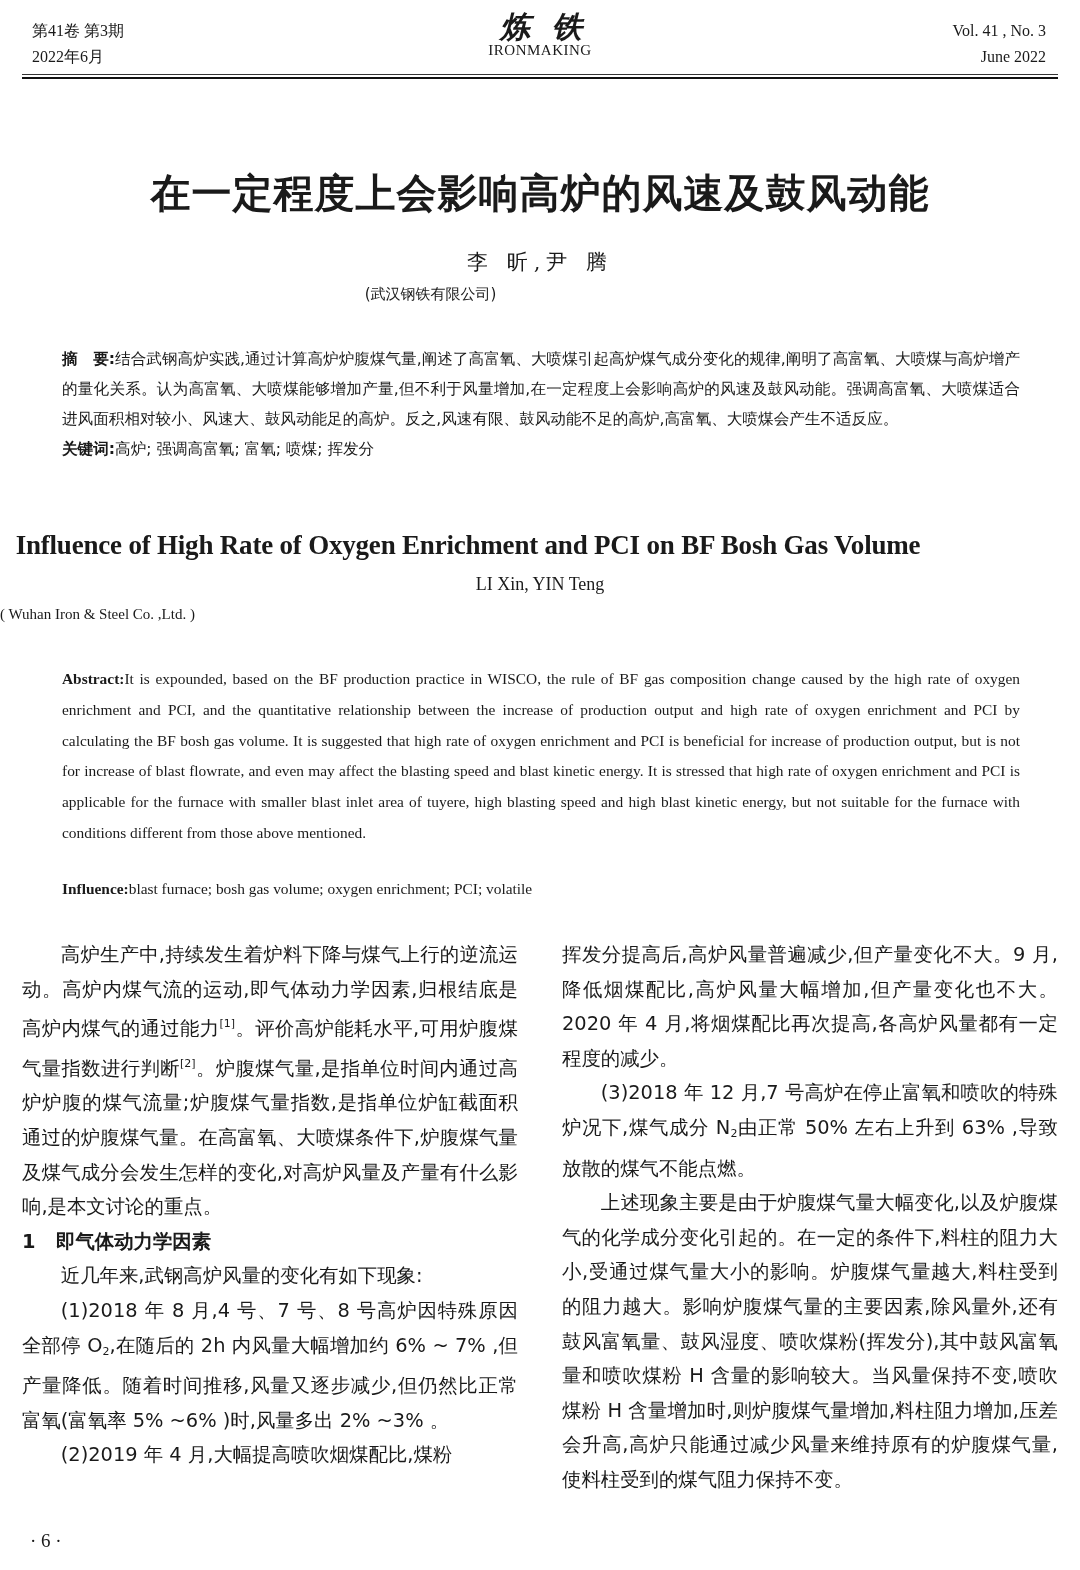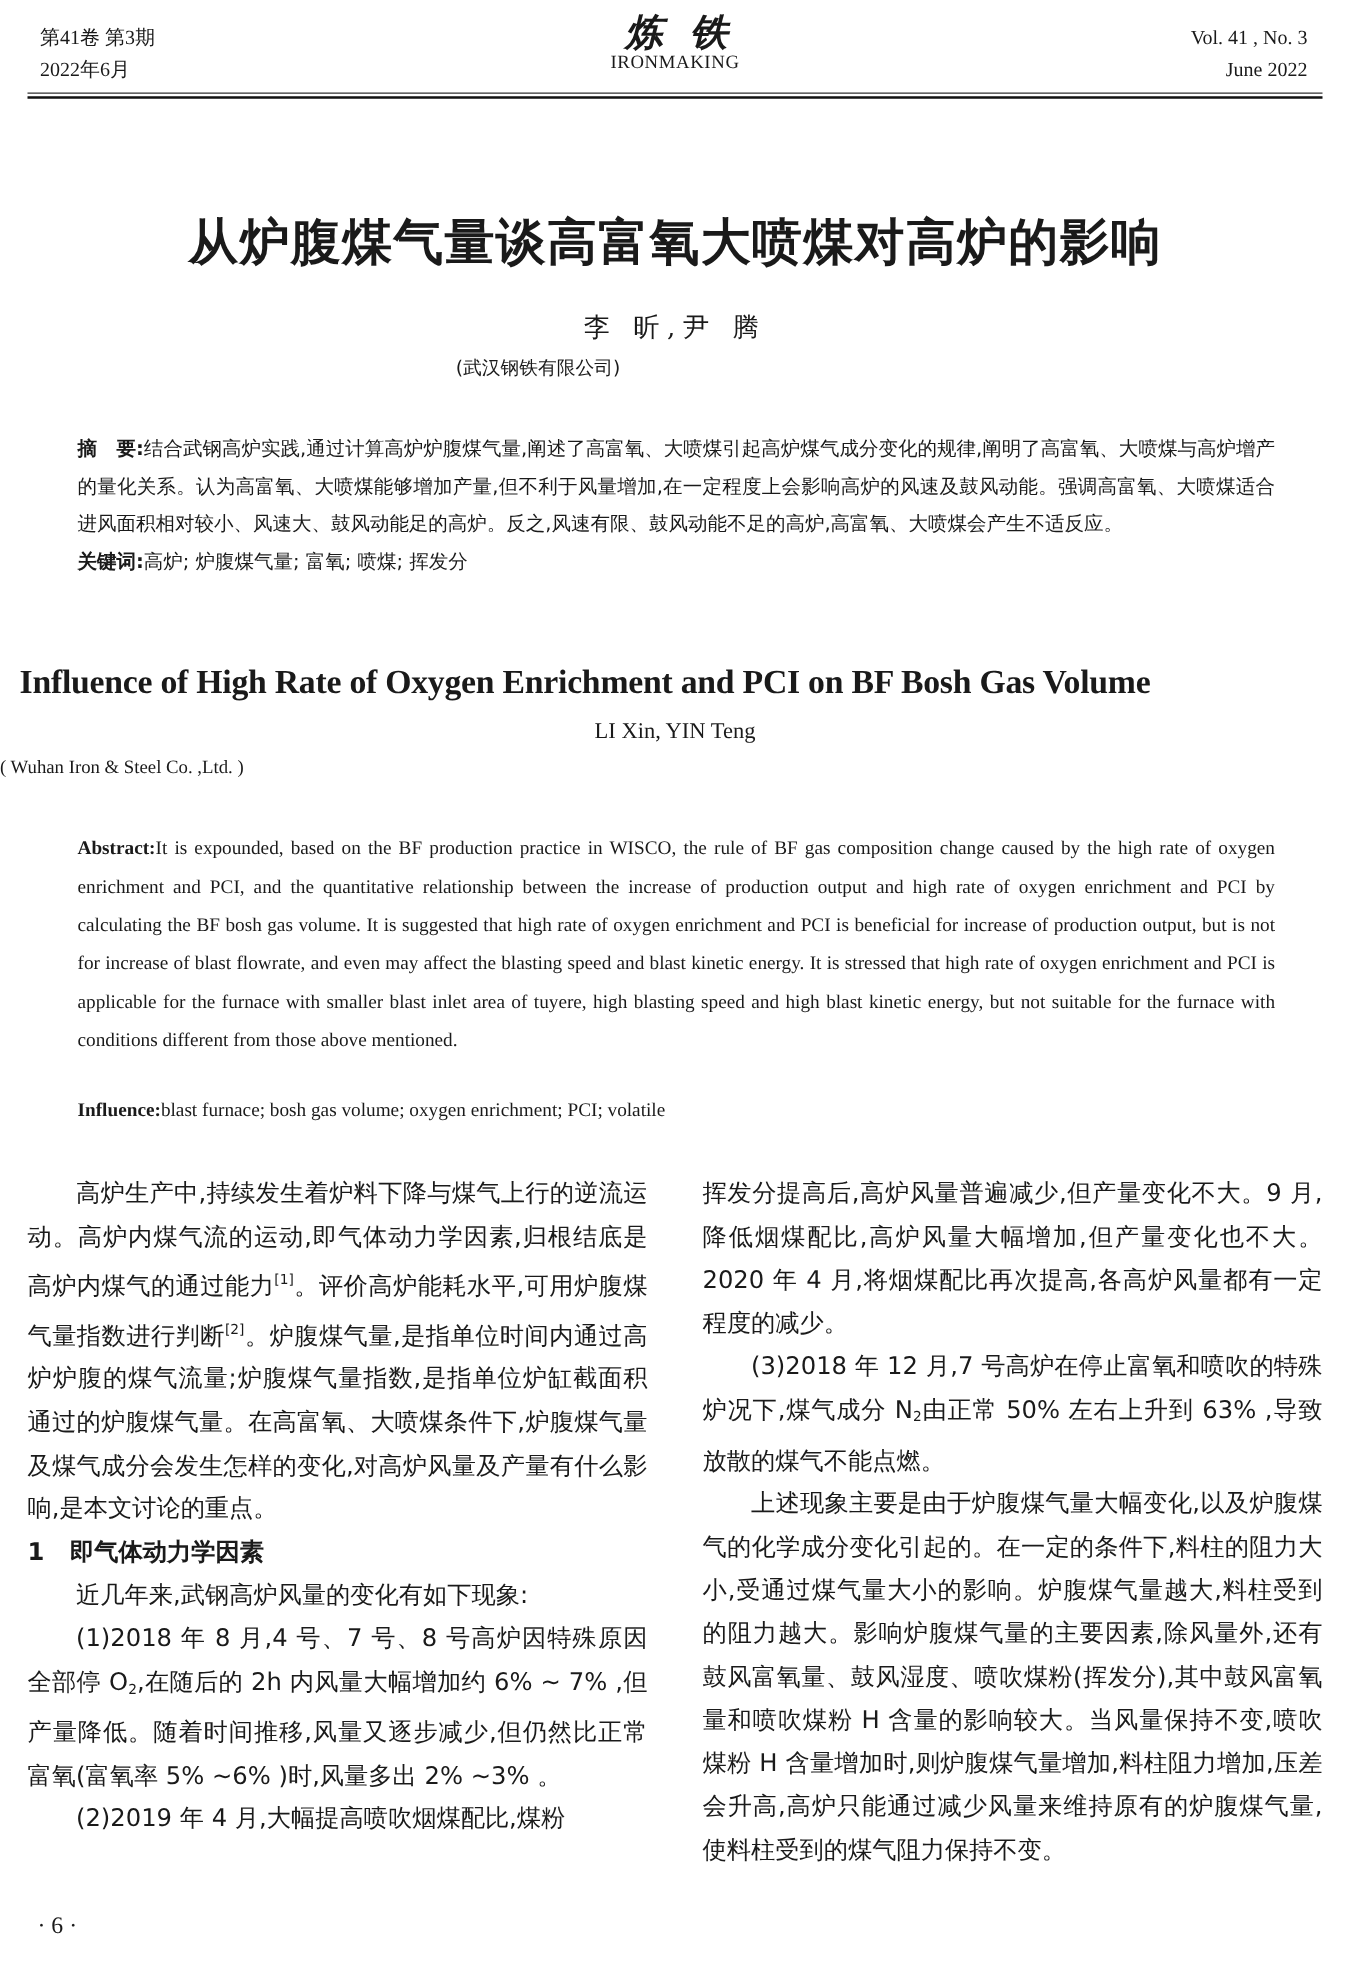--- a/index.html
+++ b/index.html
@@ -44,27 +44,27 @@
   <div class="logo-cn">炼铁</div>
   <div class="logo-en">IRONMAKING</div>
 </div>
 <div class="hdr-right">
   <div>Vol. 41 , No. 3</div>
   <div>June   2022</div>
 </div>
 <div class="hdr-rule1"></div>
 <div class="hdr-rule2"></div>
 
-<div class="title-cn">从炉腹煤气量谈高富氧大喷煤对高炉的影响</div>
+<div class="title-cn">在一定程度上会影响高炉的风速及鼓风动能</div>
 <div class="authors-cn">李  昕,尹  腾</div>
 <div class="affil-cn">(武汉钢铁有限公司)</div>
 
 <div class="abs-cn">
   <div><b>摘　要:</b><span>结合武钢高炉实践,通过计算高炉炉腹煤气量,阐述了高富氧、大喷煤引起高炉煤气成分变化的规律,阐明了高富氧、大喷煤与高炉增产的量化关系。认为高富氧、大喷煤能够增加产量,但不利于风量增加,在一定程度上会影响高炉的风速及鼓风动能。强调高富氧、大喷煤适合进风面积相对较小、风速大、鼓风动能足的高炉。反之,风速有限、鼓风动能不足的高炉,高富氧、大喷煤会产生不适反应。</span></div>
-  <div><b>关键词:</b><span>高炉; 炉腹煤气量; 富氧; 喷煤; 挥发分</span></div>
+  <div><b>关键词:</b><span>高炉; 强调高富氧; 富氧; 喷煤; 挥发分</span></div>
 </div>
 
 <div class="title-en">Influence of High Rate of Oxygen Enrichment and PCI on BF Bosh Gas Volume</div>
 <div class="authors-en">LI Xin, YIN Teng</div>
 <div class="affil-en">( Wuhan Iron &amp; Steel Co. ,Ltd.  )</div>
 
 <div class="abs-en"><b>Abstract:</b><span>It is expounded, based on the BF production practice in WISCO, the rule of BF gas composition change caused by the high rate of oxygen enrichment and PCI, and the quantitative relationship between the increase of production output and high rate of oxygen enrichment and PCI by calculating the BF bosh gas volume. It is suggested that high rate of oxygen enrichment and PCI is beneficial for increase of production output, but is not for increase of blast flowrate, and even may affect the blasting speed and blast kinetic energy. It is stressed that high rate of oxygen enrichment and PCI is applicable for the furnace with smaller blast inlet area of tuyere, high blasting speed and high blast kinetic energy, but not suitable for the furnace with conditions different from those above mentioned.</span></div>
 <div class="kw-en"><b>Influence:</b><span>blast furnace; bosh gas volume; oxygen enrichment; PCI; volatile</span></div>
 
 <div class="col col-left">

